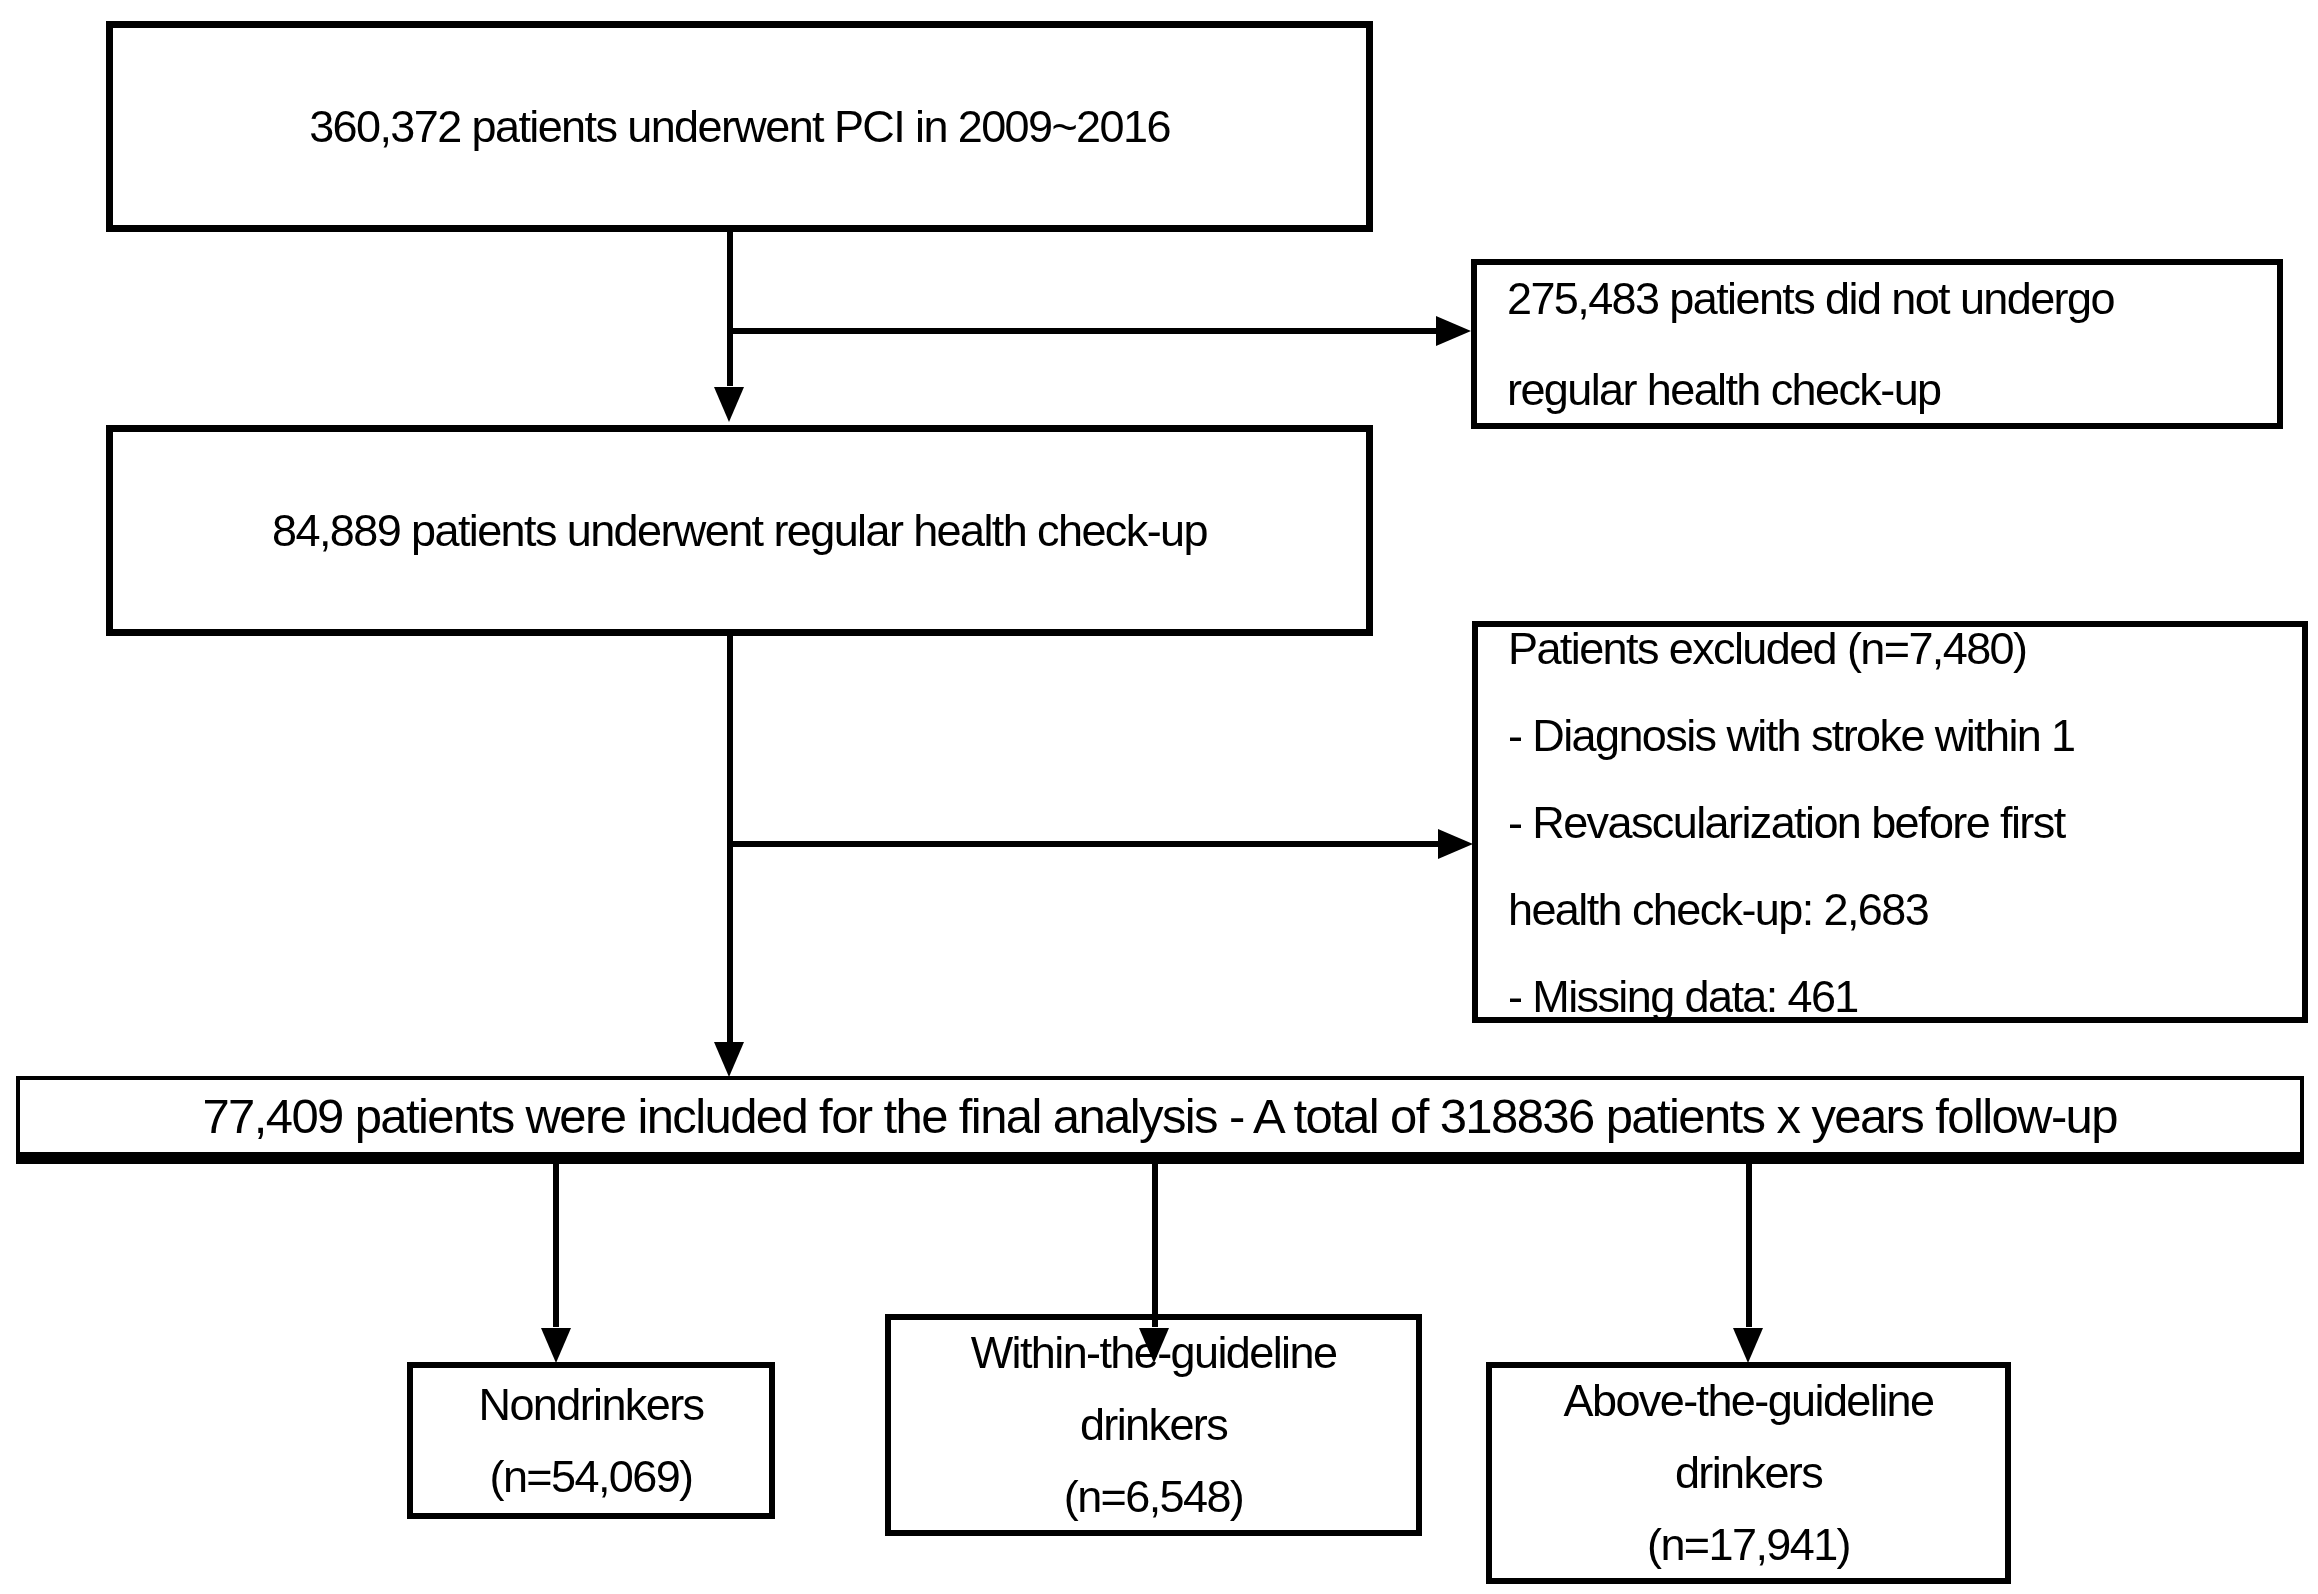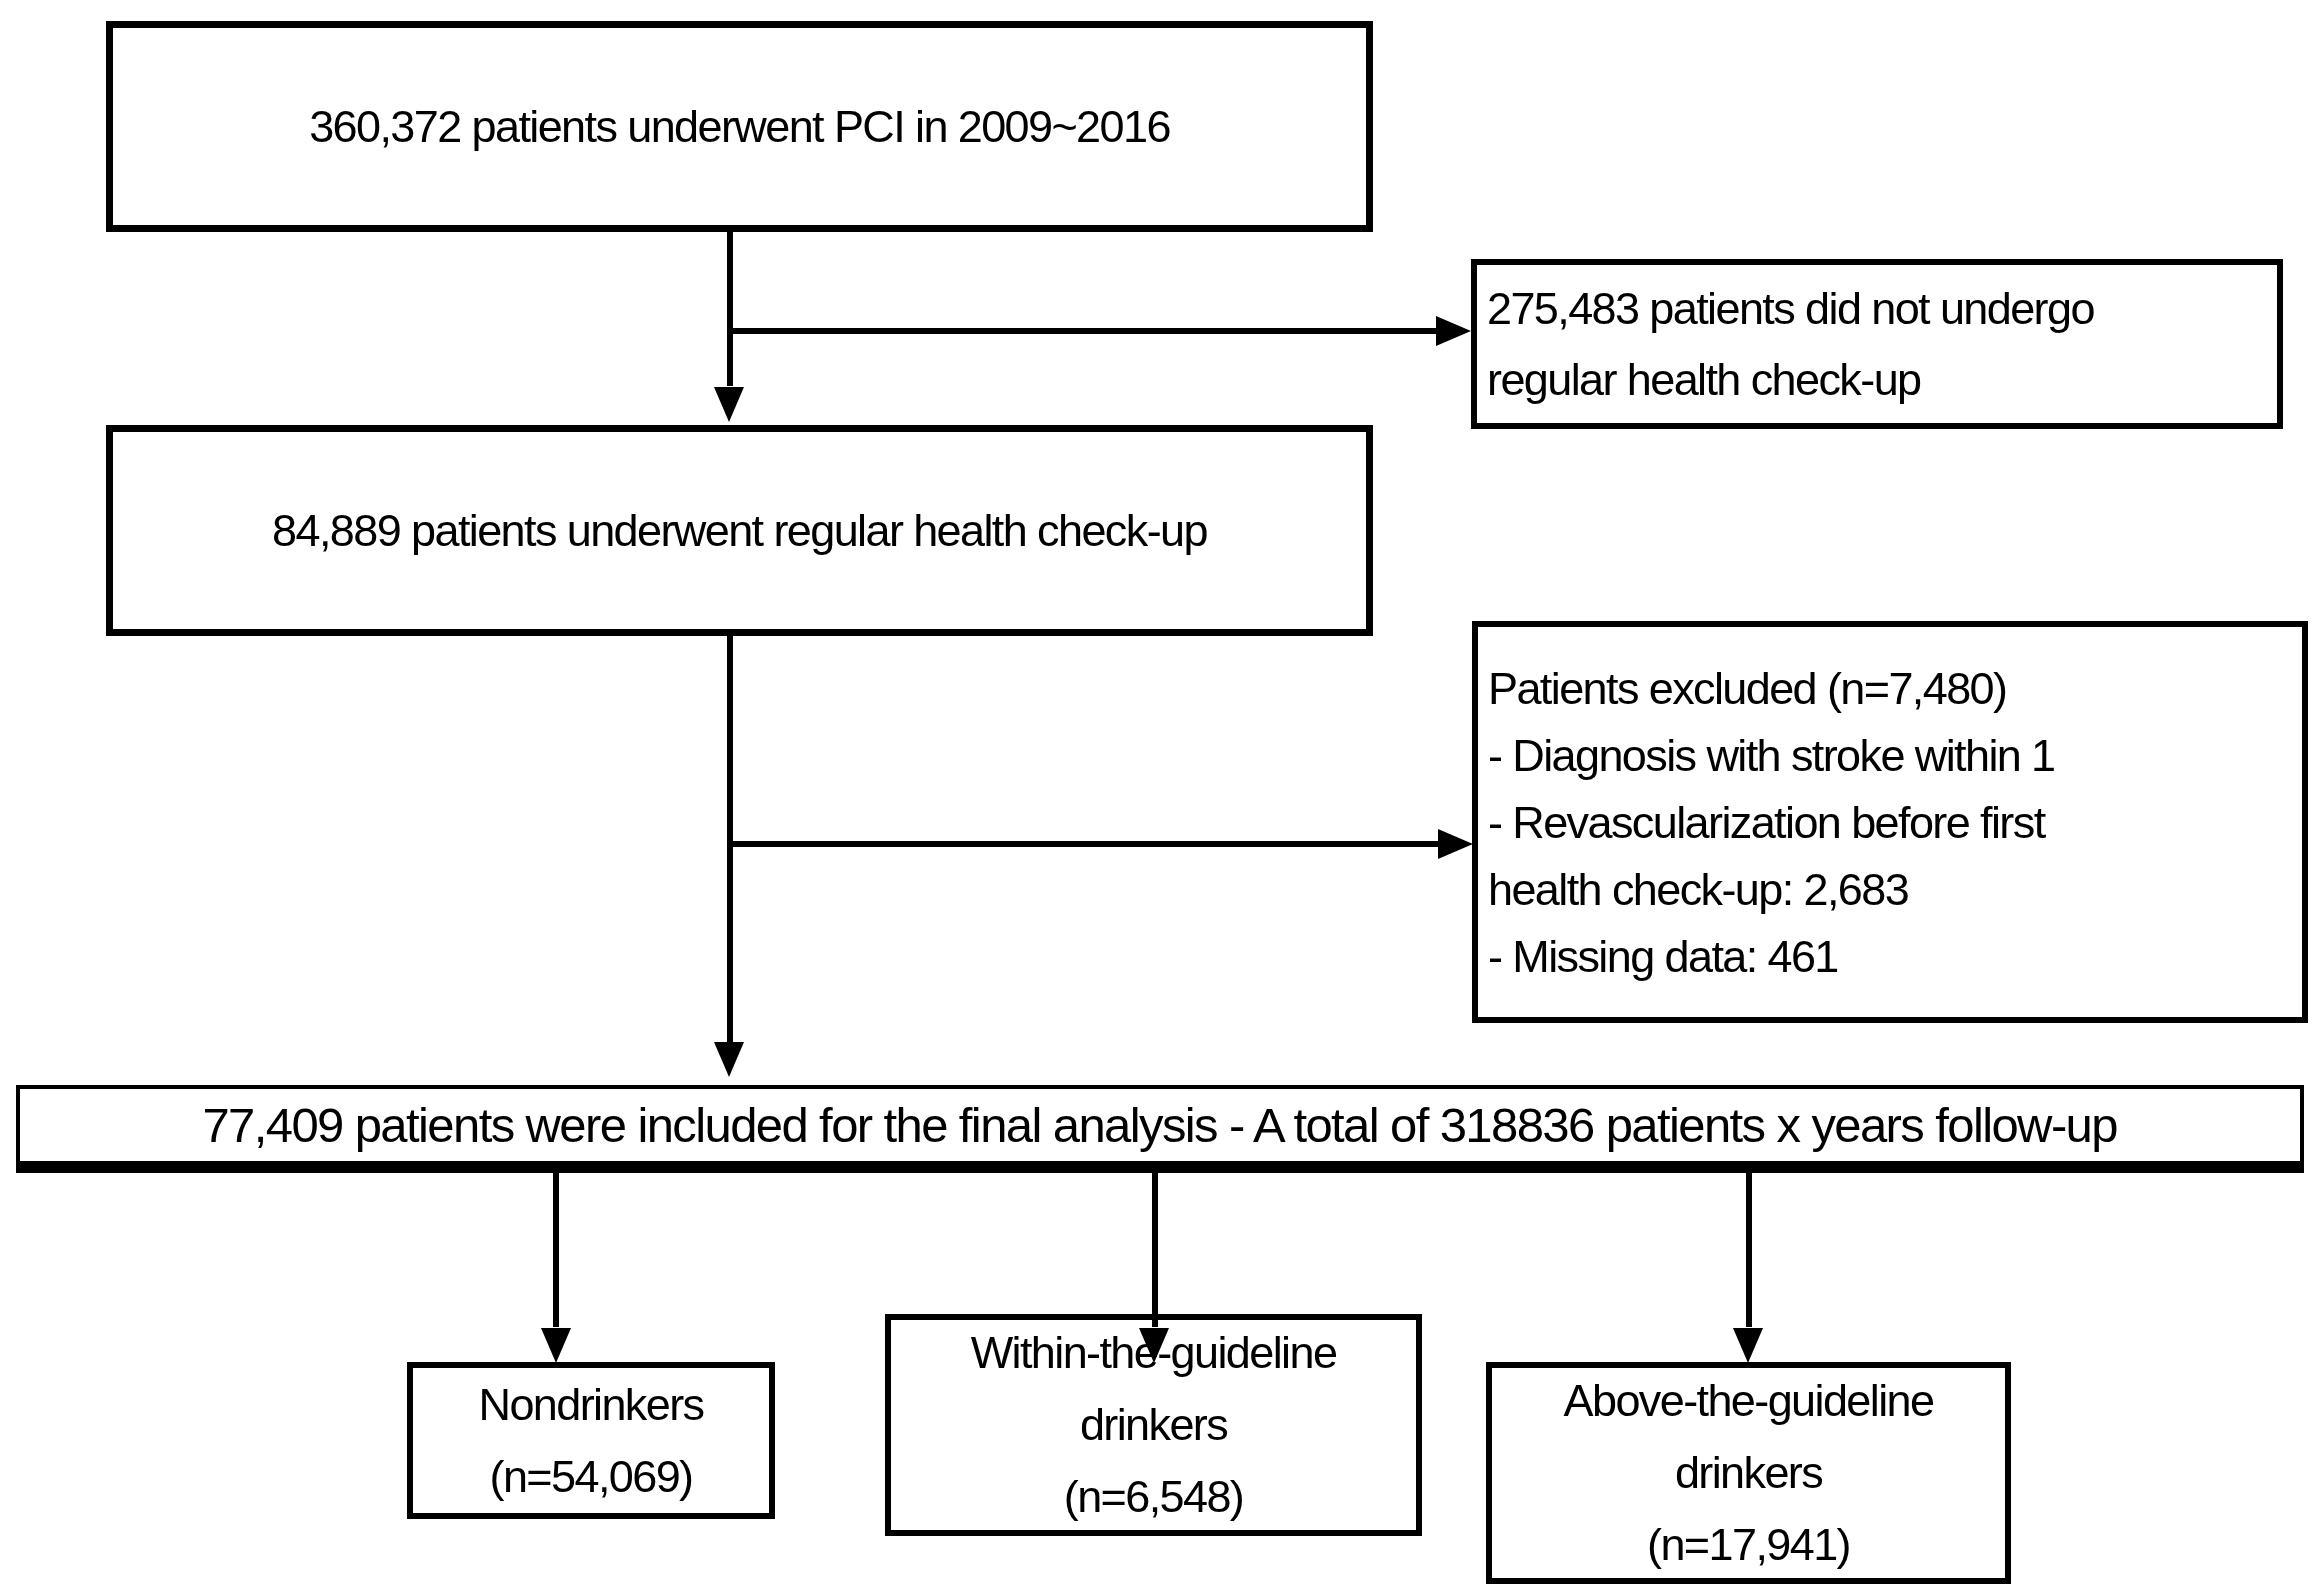--- a/index.html
+++ b/index.html
@@ -29,30 +29,31 @@
     letter-spacing: -1.6px;
     line-height: 72px;
     text-align: center;
   }
   .box .line {
     white-space: nowrap;
   }
   .box.left-align {
     align-items: flex-start;
     text-align: left;
-    padding-left: 10px;
+    padding-left: 30px;
     padding-right: 6.3px;
+    gap: 20px;
   }
   
   #box-pci       { left: 106px;  top: 21px;   width: 1267px; height: 211px; }
   #box-no-checkup{ left: 1471px; top: 259px;  width: 812px; height: 170px; border-width: 6.3px; line-height: 71px; }
   #box-checkup   { left: 106px;  top: 425px;  width: 1267px; height: 211px; }
   #box-excluded  { left: 1472px; top: 621px;  width: 836px; height: 402px; border-width: 6.3px; line-height: 67px; }
   #box-final     { left: 15.7px;   top: 1076px; width: 2288px; height: 88px;
-                   border-width: 4.7px; border-bottom-width: 12.6px; font-size: 49px; margin-top: 9px; }
+                   border-width: 4.7px; border-bottom-width: 12.6px; font-size: 49px; }
   #box-nondrinkers { left: 371px;  top: 1362px; width: 368px; height: 157px; border-width: 6.3px; margin-left: 36px; }
   #box-within      { left: 885px; top: 1314px; width: 537px; height: 222px; border-width: 6.3px; }
   #box-above       { left: 1486px; top: 1362px; width: 525px; height: 222px; border-width: 6.3px; }
 
   
   .connector {
     position: absolute;
     background: #000000;
   }
   #line-pci-down      { left: 727px;  top: 232px;  width: 5.5px;   height: 154px; }

